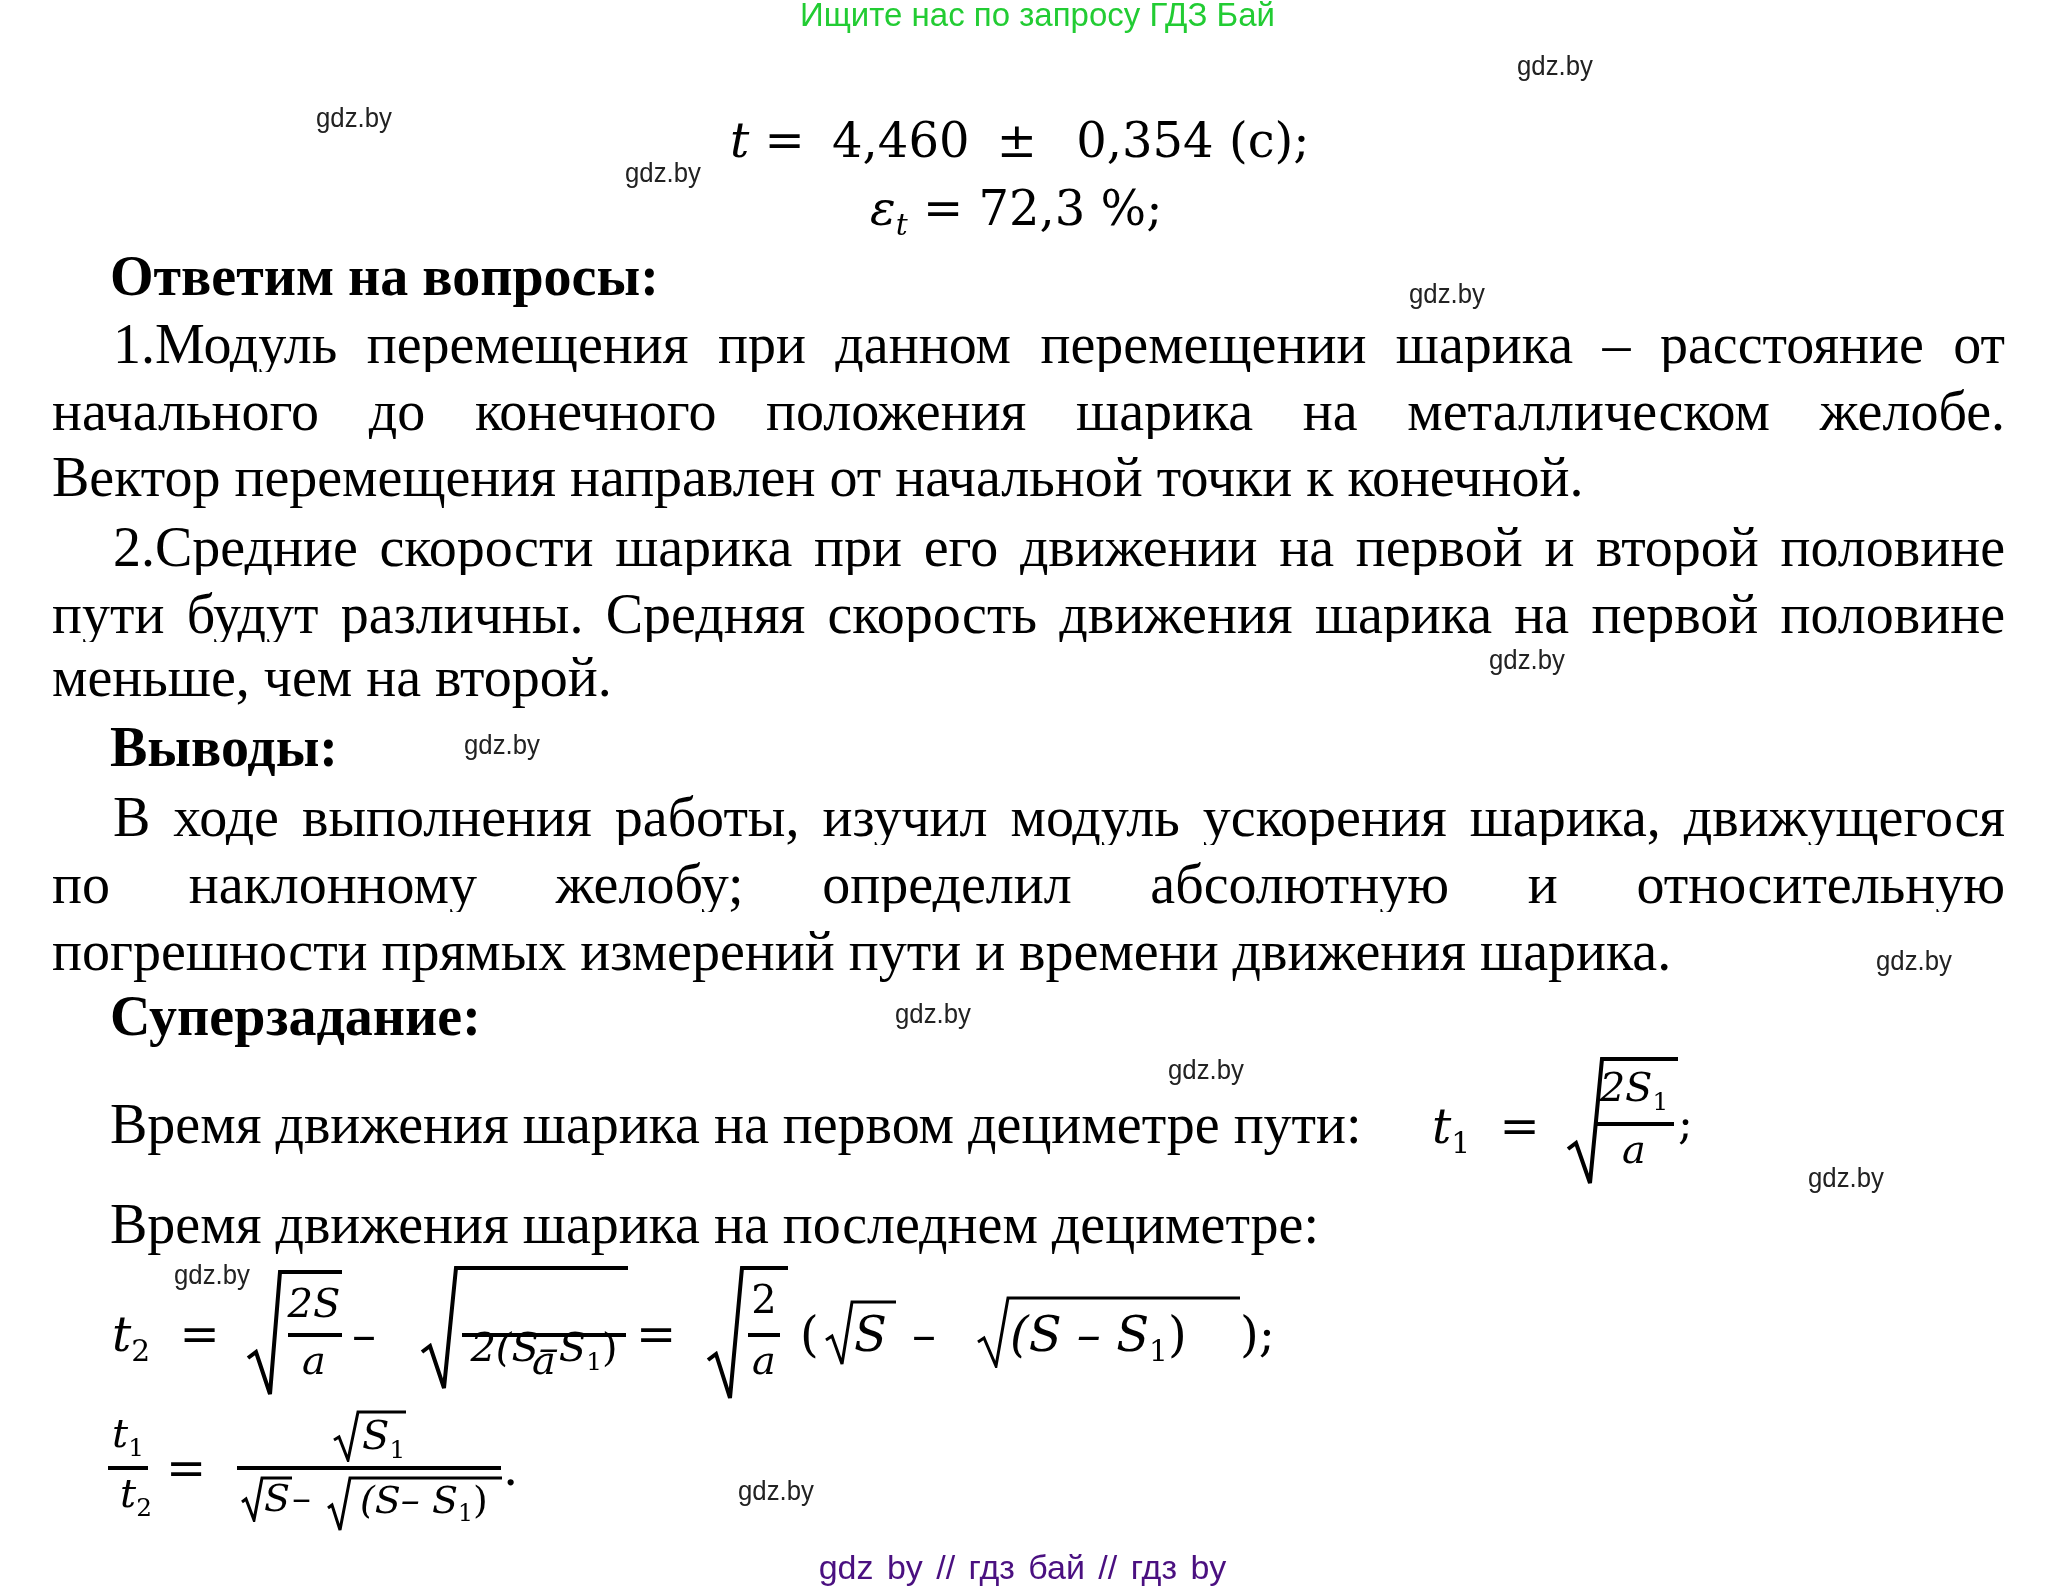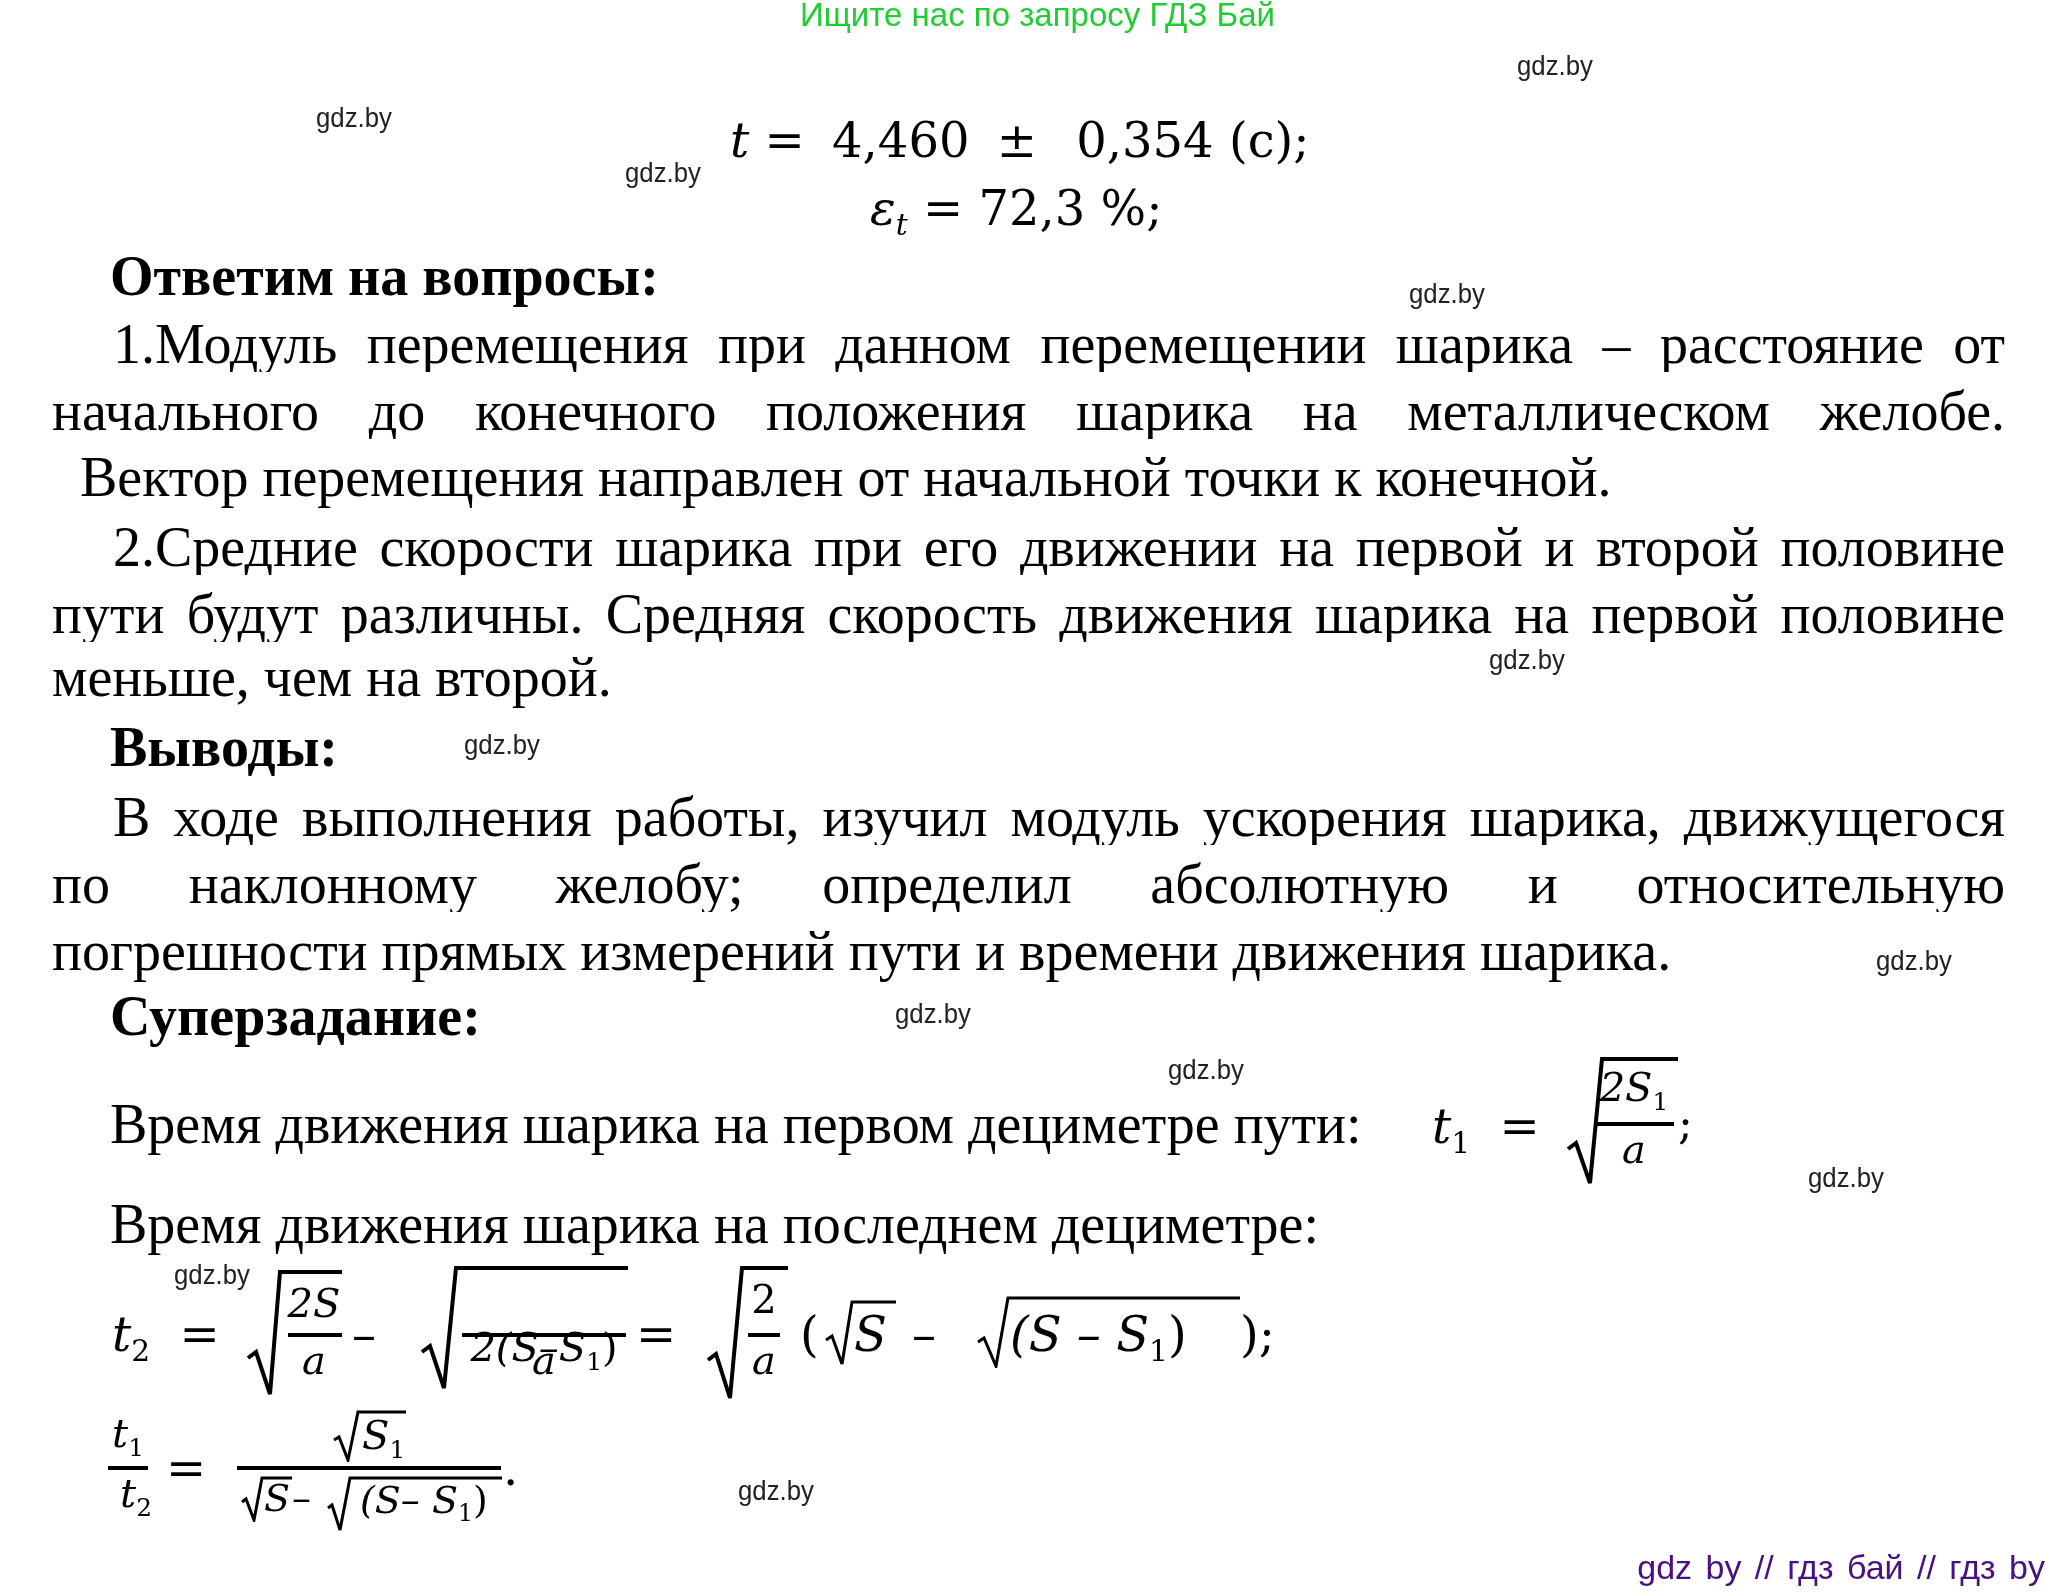--- a/index.html
+++ b/index.html
@@ -2,21 +2,21 @@
 <html><head>
 <meta charset="utf-8">
 <style>
   html, body { margin:0; padding:0; background:#ffffff; }
   body { width:2045px; height:1593px; position:relative; overflow:hidden;
          font-family:"Liberation Serif", "DejaVu Serif", serif; color:#000; }
   .abs { position:absolute; white-space:nowrap; }
   .banner { position:absolute; top:-4px; left:0; width:2045px; text-align:center;
             font-family:"Liberation Sans", sans-serif; font-size:33px; color:#22cc33;
             padding-left:30px; box-sizing:border-box; }
-  .footer { position:absolute; top:1548px; left:0; width:2045px; text-align:right;
+  .footer { position:absolute; top:1548px; left:0; width:2045px; text-align:center;
             font-family:"Liberation Sans", sans-serif; font-size:34px; color:#4a1080;
             box-sizing:border-box; word-spacing:4px; }
   .wm { position:absolute; font-family:"Liberation Sans", sans-serif; font-size:28px;
         color:#222; white-space:nowrap; transform:scaleX(0.92); transform-origin:left top; }
   .line { position:absolute; left:52px; width:1953px; font-size:56px; line-height:56px;
           white-space:nowrap; }
   .just { text-align:justify; text-align-last:justify; white-space:normal; }
   .indent { left:113px; width:1892px; }
   .head { font-weight:bold; font-size:56px; left:110px; }
   .math { font-family:"DejaVu Serif", serif; font-size:48px; }
@@ -55,21 +55,21 @@
 </div>
 <div class="abs math" style="left:870px;top:180px;">
   <span class="it">ε</span><span class="sub it" style="font-style:italic">t</span>
   <span>=</span>
   <span>72,3 %;</span>
 </div>
 
 <div class="line head" style="top:248px;">Ответим на вопросы:</div>
 <div class="line just indent" style="top:316px;height:56px;overflow:hidden;">1.Модуль перемещения при данном перемещении шарика – расстояние от</div>
 <div class="line just" style="top:383px;height:56px;overflow:hidden;">начального до конечного положения шарика на металлическом желобе.</div>
-<div class="line" style="top:449px;margin-left:28px;">Вектор перемещения направлен от начальной точки к конечной.</div>
+<div class="line" style="top:449px;">Вектор перемещения направлен от начальной точки к конечной.</div>
 <div class="line just indent" style="top:519px;height:56px;overflow:hidden;">2.Средние скорости шарика при его движении на первой и второй половине</div>
 <div class="line just" style="top:586px;height:56px;overflow:hidden;">пути будут различны. Средняя скорость движения шарика на первой половине</div>
 <div class="line" style="top:649px;">меньше, чем на второй.</div>
 
 <div class="line head" style="top:719px;">Выводы:</div>
 <div class="line just indent" style="top:789px;height:56px;overflow:hidden;">В ходе выполнения работы, изучил модуль ускорения шарика, движущегося</div>
 <div class="line just" style="top:856px;height:56px;overflow:hidden;">по наклонному желобу; определил абсолютную и относительную</div>
 <div class="line" style="top:923px;">погрешности прямых измерений пути и времени движения шарика.</div>
 
 <div class="line head" style="top:988px;">Суперзадание:</div>

